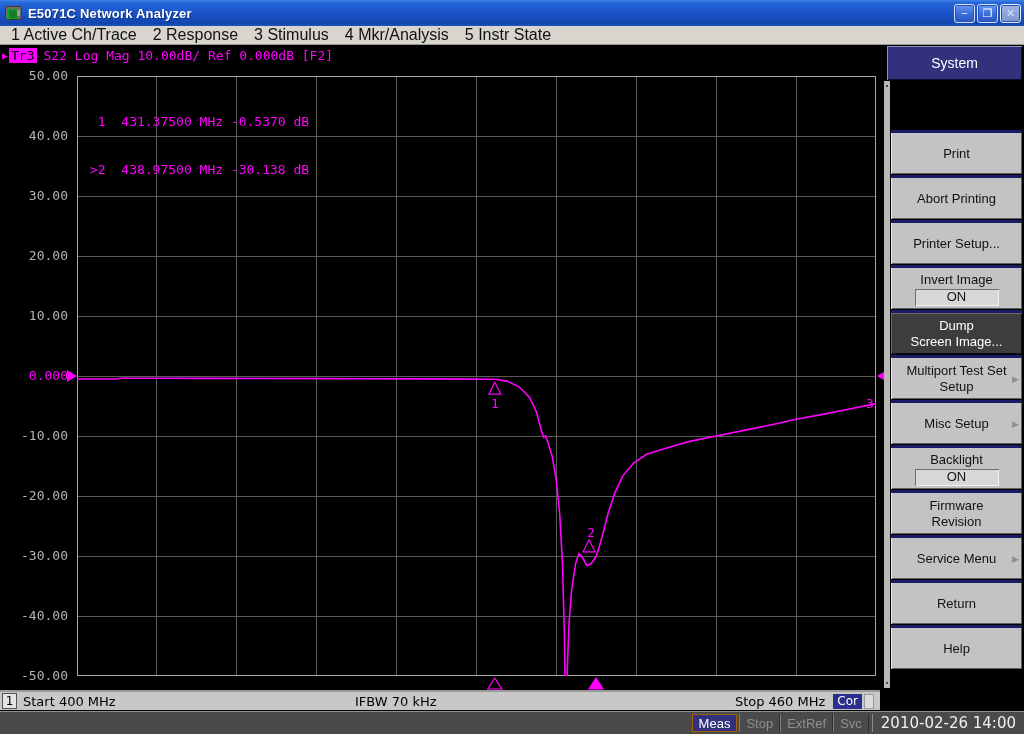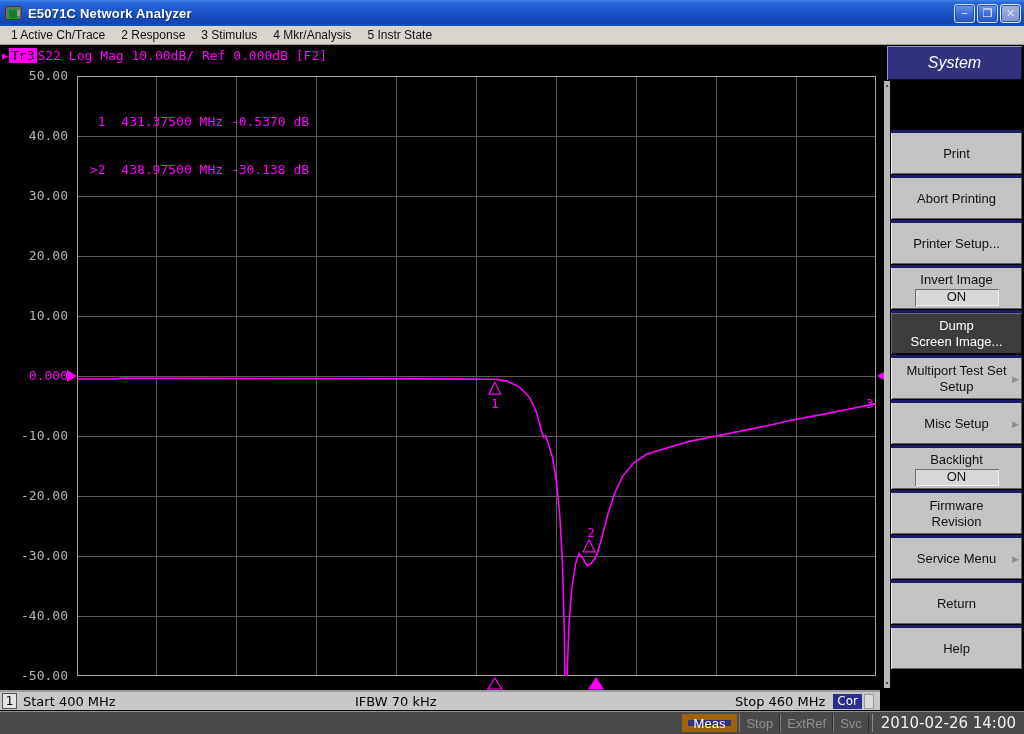--- a/index.html
+++ b/index.html
@@ -17,32 +17,32 @@
   .title-text { color:#fff; font-weight:bold; font-size:13px; margin-left:6px; flex:1 1 auto;
     text-shadow:1px 1px 1px #10307a; letter-spacing:.2px; }
   .winbtn { width:21px; height:19px; margin-left:2px; border-radius:3px; color:#fff; font-size:11px;
     display:flex; align-items:center; justify-content:center;
     background:linear-gradient(180deg,#6a99ef 0%,#3c6fdd 50%,#2a55c4 100%);
     border:1px solid #cfe0ff; box-shadow:inset 0 0 0 1px #2a50b0; }
   .winbtn.dim { background:linear-gradient(180deg,#9db4e4 0%,#7d97d2 100%); color:#d9e2f5; border-color:#e3ecff; }
 
   
   .menubar { height:19px; background:#d8d5ce; display:flex; align-items:center; padding-left:3px;
-    border-bottom:1px solid #9a978f; font-size:12px; color:#111; }
+    border-bottom:1px solid #9a978f; font-size:16px; color:#111; }
   .menu-item { padding:1px 8px; cursor:default; }
 
   
   .main { flex:1 1 auto; height:666px; display:flex; background:#000; position:relative; }
   .screen { position:relative; width:884px; height:666px; background:#000; flex:0 0 auto;
     font-family:"DejaVu Sans Mono", monospace; }
 
   .trace-header { position:absolute; left:2px; top:3px; font-size:13px; color:#ff00ff;
     display:flex; align-items:center; white-space:pre; }
   .trace-header .ind { font-size:10px; margin-right:1px; }
-  .trace-header .trname { background:#ff00ff; color:#000; padding:0 2px; margin-right:1px; }
+  .trace-header .trname { background:#ff00ff; color:#000; padding:0 2px; margin-right:7px; }
 
   .ylabels { position:absolute; left:0; top:0; width:72px; height:666px; }
   .ylab { position:absolute; right:4px; width:68px; text-align:right; font-size:13px; color:#b4b4b4; }
   .ylab.ref { color:#ff00ff; }
 
   .plot { position:absolute; left:77px; top:31px; width:799px; height:600px; }
   .plot svg { display:block; }
 
   .marker-readout { position:absolute; left:90px; top:37px; font-size:13px; line-height:16px;
     color:#ff00ff; white-space:pre; }
@@ -64,40 +64,40 @@
   .sb-right { position:absolute; right:6px; display:flex; align-items:center; }
   .cor-box { background:#2b2e8c; color:#fff; font-size:12px; padding:0 4px; margin-left:8px; height:15px;
     display:flex; align-items:center; }
   .blank-box { width:10px; height:15px; background:#dcdcdc; border:1px solid #999; margin-left:2px; }
 
   
   .sidebar { position:relative; width:140px; height:666px; background:#000; flex:0 0 auto; }
   .scroll-strip { position:absolute; left:0; top:36px; width:6px; height:607px; background:#b8b8b8; }
   .scroll-strip i { position:absolute; left:2px; width:2px; height:2px; background:#4a4a4a; }
   .sk-header { position:absolute; left:3px; top:1px; width:135px; height:34px; background:#31317d;
-    color:#fff; font-size:16px; display:flex; align-items:center; justify-content:center;
-    box-shadow:inset 1px 1px 0 #8f8fc0, inset -1px -1px 0 #0c0c30;font-style:italic; }
+    color:#fff; font-size:14px; display:flex; align-items:center; justify-content:center;
+    box-shadow:inset 1px 1px 0 #8f8fc0, inset -1px -1px 0 #0c0c30; }
   .softkeys { position:absolute; left:7px; top:37px; width:131px;margin-top:48px; }
   .softkey { position:relative; height:44px; margin-bottom:1px; background:#c3c3c3; color:#111;
     border-top:3px solid #1b1b66; box-shadow:inset 1px 0 0 #ececec, inset -1px -1px 0 #5e5e5e;
     display:flex; flex-direction:column; align-items:center; justify-content:center;
     font-size:13px; line-height:16px; text-align:center; cursor:default; }
   .softkey.pressed { background:#3d3d3d; color:#fff; box-shadow:inset 1px 1px 0 #6a6a6a, inset -1px -1px 0 #0d0d0d; }
   .softkey .toggle { margin-top:1px; width:84px; height:17px; background:#d7d7d7;
     box-shadow:inset 1px 1px 0 #6f6f6f, inset -1px -1px 0 #f2f2f2;
     display:flex; align-items:center; justify-content:center; font-size:13px; }
   .softkey .arrow { position:absolute; right:3px; top:50%; transform:translateY(-50%);
     font-size:9px; color:#8f8f8f; }
 
   
   .statusbar { height:23px; background:#4a4a4a; border-top:1px solid #8f8f8f; display:flex;
     align-items:center; justify-content:flex-end; padding-right:4px; font-size:13px; }
   .st-item { height:18px; display:flex; align-items:center; padding:0 6px; color:#8f8f8f;
     border-left:1px solid #7d7d7d; border-right:1px solid #2e2e2e; }
-  .st-item.active { background:#31317d; color:#fff; border:6px solid #a16207; margin-right:2px; }
+  .st-item.active { background:#31317d; color:#fff; border:1px solid #a16207; margin-right:2px; }
   .st-datetime { color:#f0f0f0; font-size:15px; padding:0 4px 0 8px; margin-left:3px;
     border-left:1px solid #8a8a8a; height:18px; display:flex; align-items:center;
     font-family:"DejaVu Sans", sans-serif; }
 </style>
 </head>
 <body>
 
 <div id="app">
 
   <div class="titlebar">

